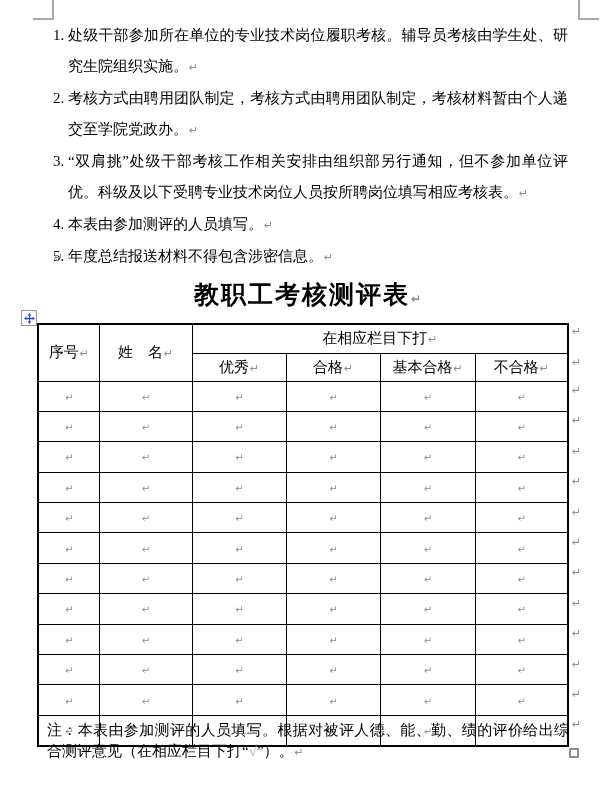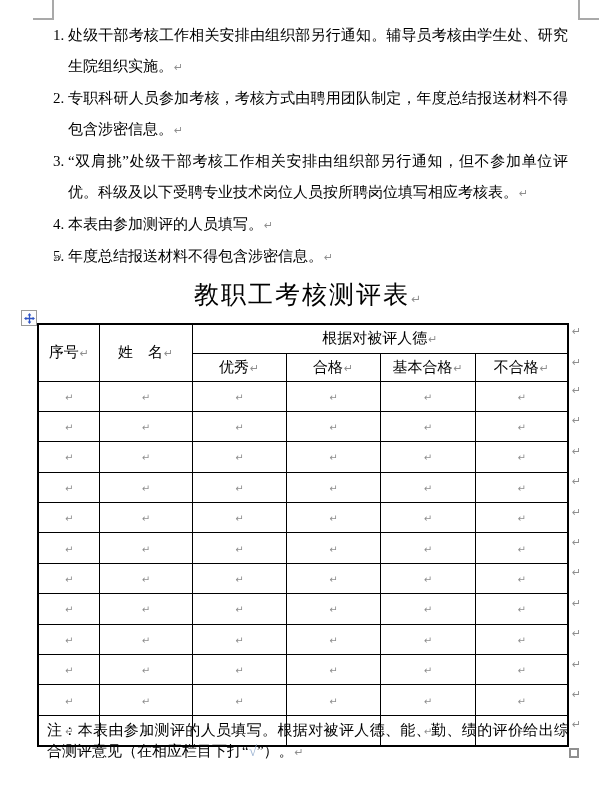--- a/index.html
+++ b/index.html
@@ -21,21 +21,21 @@
   .notes{position:absolute;left:53px;top:20px;width:515px;font-size:15px;line-height:31px;}
   .note-item{display:flex;}
   .note-num{flex:none;width:15px;}
   .note-text{flex:1;text-align:justify;}
   .pilcrow{color:#8f8f8f;font-size:11px;font-family:"DejaVu Sans",sans-serif;padding-left:1px;}
 
   .empty-par{position:absolute;left:53px;top:247px;}
 
   
   .doc-title{position:absolute;left:0;top:279px;width:615px;text-align:center;
-    font-size:25px;font-weight:normal;letter-spacing:2px;line-height:32px;}
+    font-size:25px;font-weight:bold;letter-spacing:2px;line-height:32px;}
   .doc-title .pilcrow{font-size:12px;letter-spacing:0;}
 
   
   .move-handle{position:absolute;left:21px;top:310px;width:14px;height:14px;
     border:1px solid #9a9a9a;background:#fdfdfd;display:flex;align-items:center;justify-content:center;}
 
   
   .eval-table{position:absolute;left:37px;top:323px;border-collapse:collapse;table-layout:fixed;
     border:2px solid #000;}
   .eval-table td,.eval-table th{border:1px solid #000;padding:0;font-weight:normal;
@@ -63,25 +63,25 @@
 <body>
 
 <div class="page">
 
   <div class="mark-left"></div>
   <div class="mark-right"></div>
 
   <div class="notes">
     <div class="note-item">
       <span class="note-num">1.</span>
-      <span class="note-text"><span>处级干部考核工作相关安排由组织部另行通知。辅导员考核由学生处、研究生院组织实施。</span><span class="pilcrow">↵</span></span>
+      <span class="note-text"><span>处级干部参加所在单位的专业技术岗位履职考核。辅导员考核由学生处、研究生院组织实施。</span><span class="pilcrow">↵</span></span>
     </div>
     <div class="note-item">
       <span class="note-num">2.</span>
-      <span class="note-text"><span>专职科研人员参加考核，考核方式由聘用团队制定，年度总结报送材料不得包含涉密信息。</span><span class="pilcrow">↵</span></span>
+      <span class="note-text"><span>考核方式由聘用团队制定，考核方式由聘用团队制定，考核材料暂由个人递交至学院党政办。</span><span class="pilcrow">↵</span></span>
     </div>
     <div class="note-item">
       <span class="note-num">3.</span>
       <span class="note-text"><span>“双肩挑”处级干部考核工作相关安排由组织部另行通知，但不参加单位评优。科级及以下受聘专业技术岗位人员按所聘岗位填写相应考核表。</span><span class="pilcrow">↵</span></span>
     </div>
     <div class="note-item">
       <span class="note-num">4.</span>
       <span class="note-text"><span>本表由参加测评的人员填写。</span><span class="pilcrow">↵</span></span>
     </div>
     <div class="note-item">
@@ -110,21 +110,21 @@
         <col style="width:93px">
         <col style="width:94px">
       <col style="width:94px">
         <col style="width:95px">
         <col style="width:93px">
     </colgroup>
     <thead>
       <tr class="hrow1">
         <th rowspan="2"><span>序号</span><span class="pilcrow">↵</span></th>
         <th rowspan="2"><span>姓　名</span><span class="pilcrow">↵</span></th>
-        <th colspan="4"><span>根据对被评人德</span><span class="pilcrow">↵</span></th>
+        <th colspan="4"><span>在相应栏目下打</span><span class="pilcrow">↵</span></th>
       </tr>
       <tr class="hrow2">
         <th><span>优秀</span><span class="pilcrow">↵</span></th>
         <th><span>合格</span><span class="pilcrow">↵</span></th>
         <th><span>基本合格</span><span class="pilcrow">↵</span></th>
         <th><span>不合格</span><span class="pilcrow">↵</span></th>
       </tr>
     </thead>
     <tbody>
         <tr>

